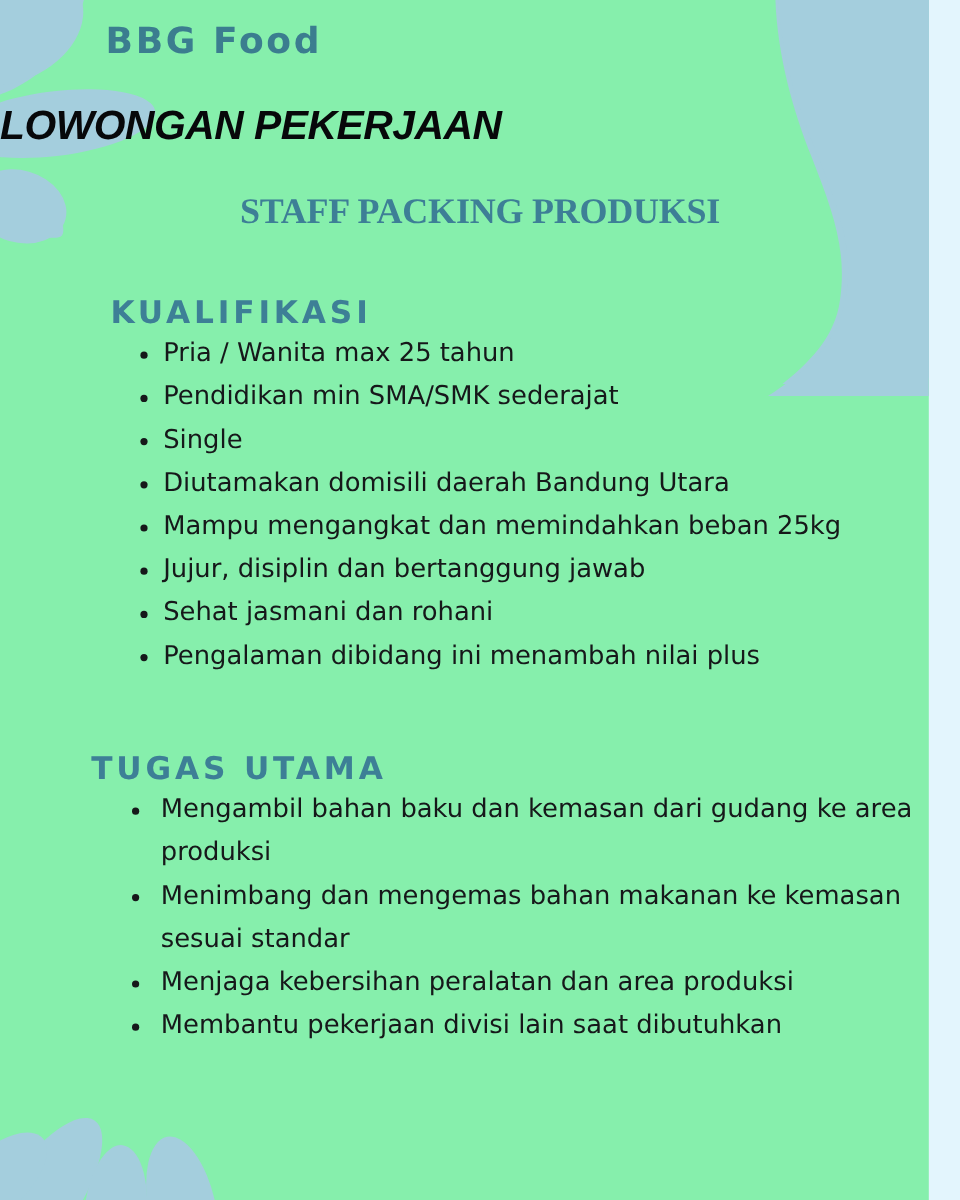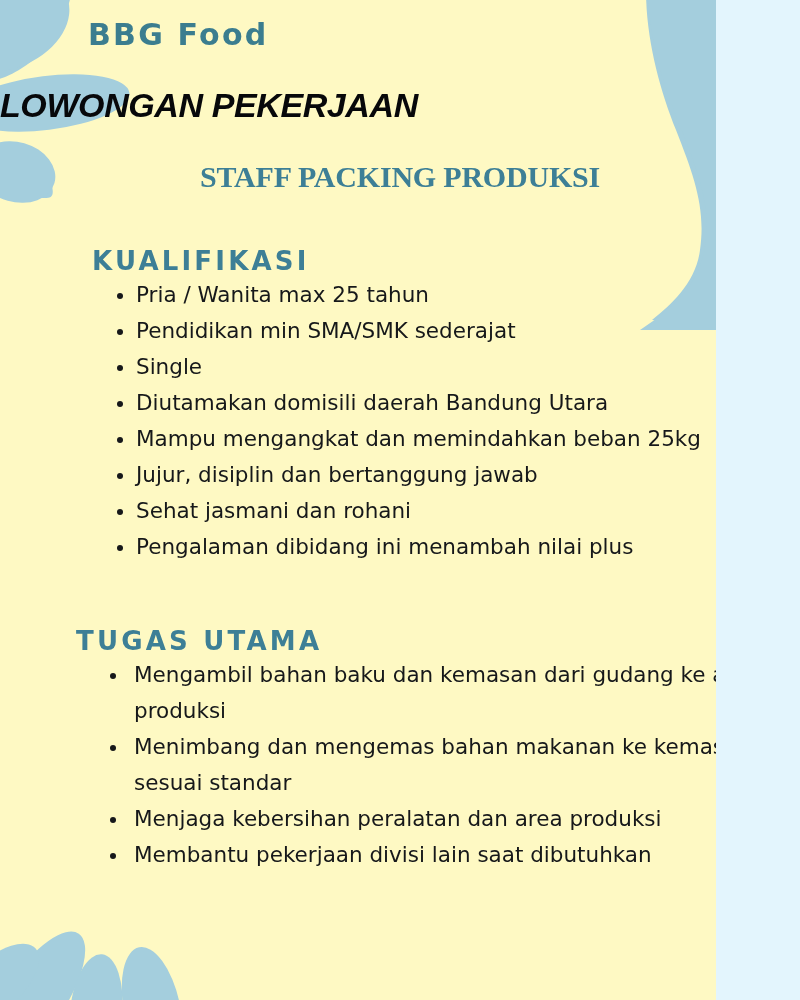--- a/index.html
+++ b/index.html
@@ -8,23 +8,23 @@
   }
   body {
     width: 800px;
     height: 1000px;
     background: #e3f5fd;
     font-family: "Liberation Sans", sans-serif;
     overflow: hidden;
   }
   #poster {
     position: relative;
-    width: 716px;
-    height: 1000px;
-    background: #fef9c3;
+    width: 774px;
+    height: 1000px;
+    background: #86efac;
     overflow: hidden;
   }
 
   
   .deco-layer {
     position: absolute;
     left: 0; top: 0;
     width: 800px;
     height: 1000px;
     pointer-events: none;

